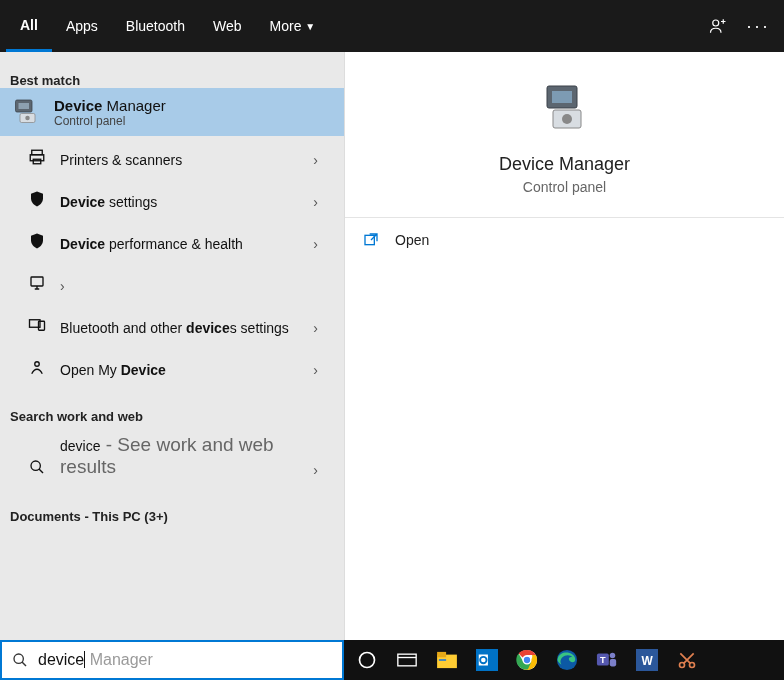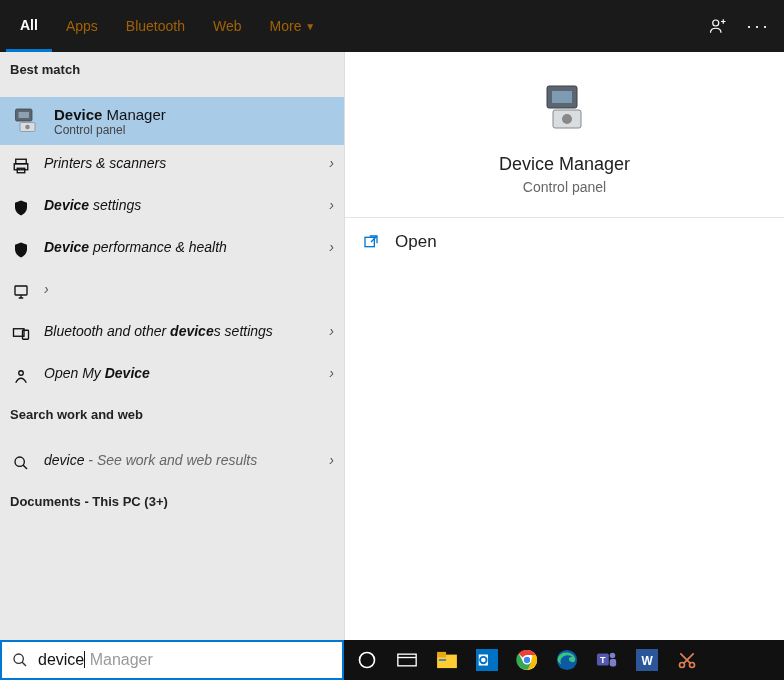--- a/index.html
+++ b/index.html
@@ -1,40 +1,40 @@
 <!DOCTYPE html>
 <html><head>
 <meta charset="utf-8">
 <style>
   * { box-sizing: border-box; font-family: "Segoe UI", sans-serif; }
   body { margin: 0; width: 784px; height: 680px; overflow: hidden; background: #fff; }
   .topbar { background: #1a1a1a; color: #fff; height: 52px; display: flex; align-items: center; padding: 0 6px; font-size: 14px; }
-  .tab { padding: 0 14px; height: 52px; display: flex; align-items: center; color: #a16207; cursor: pointer; }
+  .tab { padding: 0 14px; height: 52px; display: flex; align-items: center; color: #ffffff; cursor: pointer; }
   .tab.active { color: #fff; border-bottom: 3px solid #0078d4; font-weight: 600; }
   .topbar-spacer { flex: 1; }
   .topbar-icon { width: 40px; height: 52px; display: flex; align-items: center; justify-content: center; color: #fff; cursor: pointer; }
   .content { display: flex; height: 588px; }
   .left { width: 344px; background: #e9e9e9; overflow: hidden; }
   .right { width: 440px; background: #fff; border-left: 1px solid #ddd; }
-  .section-header { font-size: 13px; font-weight: 600; padding: 10px 10px 20px; color: #222; }
+  .section-header { font-size: 13px; font-weight: 600; padding: 10px 10px 0; color: #222; margin-top: 11px; }
   .best-row { display: flex; align-items: center; background: #a8cbe8; padding: 8px 10px; cursor: pointer; }
   .best-icon { width: 32px; height: 32px; margin-right: 12px; display:flex; align-items:center; justify-content:center; }
   .best-title { font-size: 15px; color: #111; }
   .best-sub { font-size: 12px; color: #444; }
-  .item-row { display: flex; align-items: flex-start; padding: 10px 10px; cursor: pointer; font-style: italic; }
+  .item-row { display: flex; align-items: flex-end; padding: 10px 26px; cursor: pointer; }
   .item-icon { width: 22px; height: 22px; margin-right: 12px; display:flex; align-items:center; justify-content:center; }
   .item-label { font-size: 14px; color: #111; flex: 1; }
   .item-label b { font-weight: 700; }
   .chevron { color: #555; font-size: 14px; }
-  .web-sub { color: #666; font-size: 14px; }
+  .web-sub { color: #666; font-size: 19px; }
   .preview-top { display:flex; flex-direction:column; align-items:center; padding: 28px 0 22px; border-bottom:1px solid #e4e4e4; }
   .preview-icon { width: 56px; height: 56px; margin-bottom: 18px; }
   .preview-title { font-size: 18px; color: #222; }
   .preview-sub { font-size: 14px; color: #666; margin-top: 4px; }
-  .open-row { display:flex; align-items:center; padding: 14px 18px; cursor:pointer; font-size:17px; color:#222; }
+  .open-row { display:flex; align-items:center; padding: 14px 18px; cursor:pointer; font-size:14px; color:#222; }
   .open-icon { width:18px; margin-right:14px; color:#0078d4; }
   .searchbar-wrap { position:absolute; left:0; top:640px; width:344px; height:40px; border:2px solid #0078d4; background:#fff; display:flex; align-items:center; }
   .search-icon { width:36px; display:flex; justify-content:center; color:#333; font-size:16px; }
   .search-input { border:none; outline:none; flex:1; font-size:16px; color:#111; padding:0; background:transparent; }
   .search-ghost { color:#9a9a9a; }
   .taskbar { position:absolute; left:344px; top:640px; right:0; height:40px; background:#111; display:flex; align-items:center; padding:0 4px; gap:2px; }
   .task-icon { width:38px; height:38px; display:flex; align-items:center; justify-content:center; cursor:pointer; }
   svg { display:block; }
 </style>
 </head>

